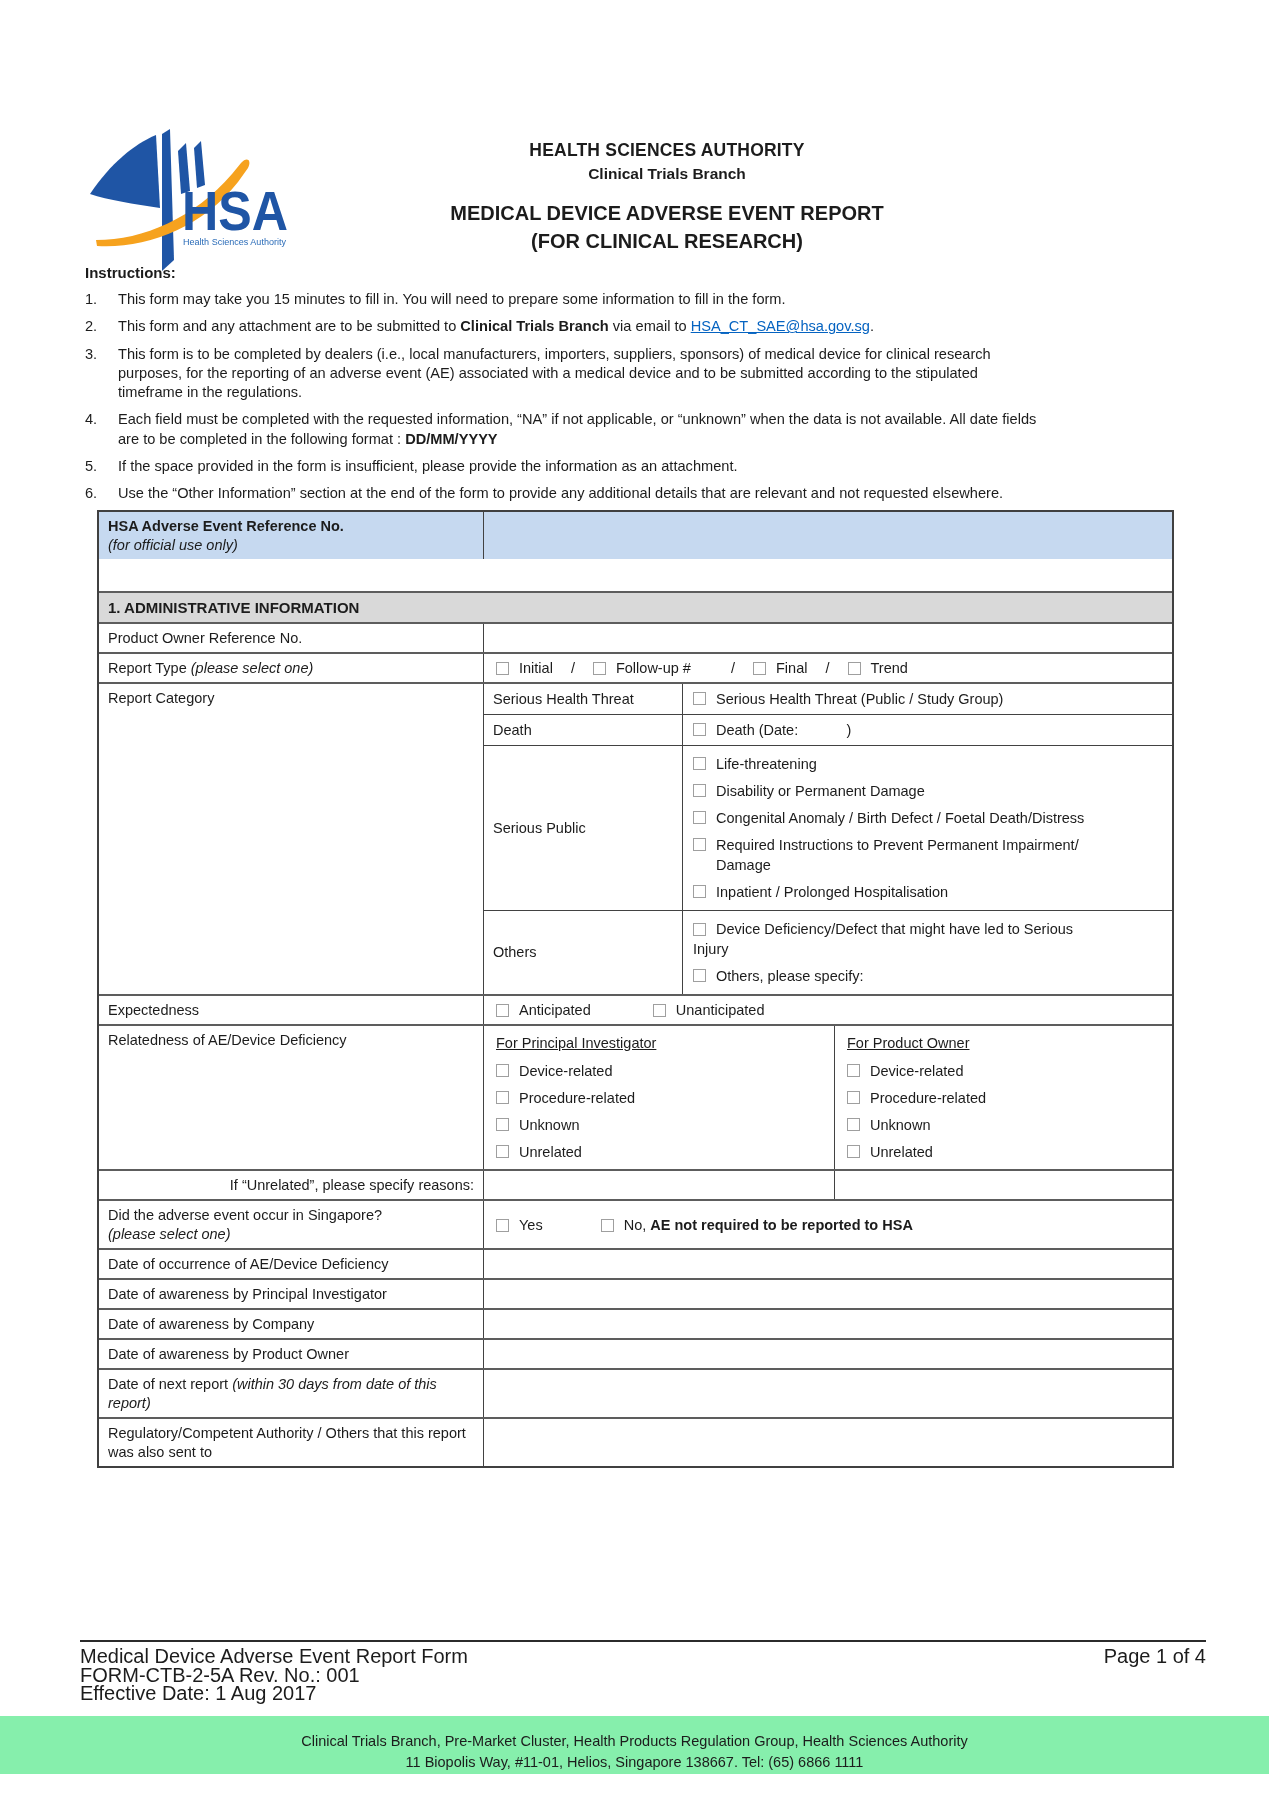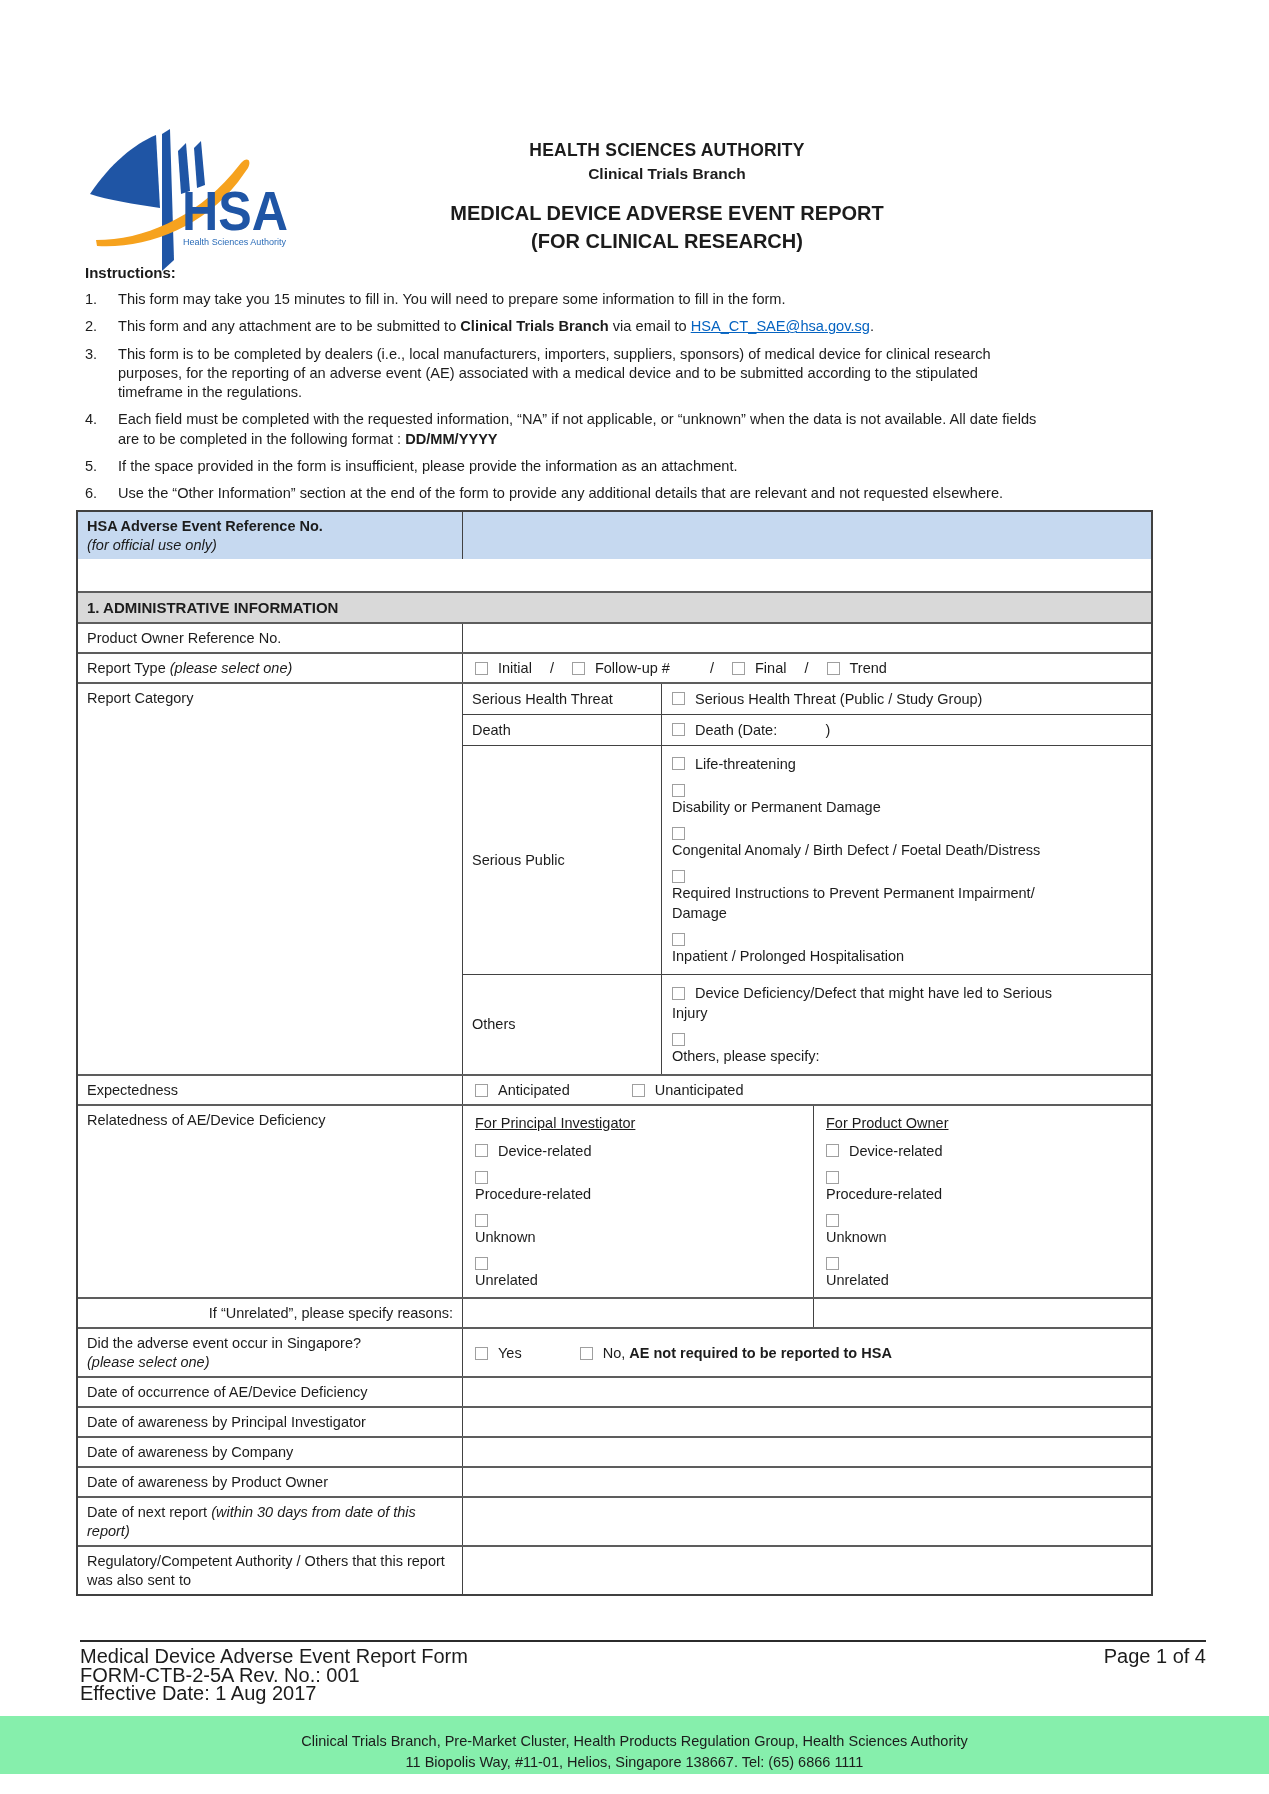--- a/index.html
+++ b/index.html
@@ -22,21 +22,21 @@
   
   .instructions { position:absolute; left:85px; top:264px; width:958px; font-size:14.6px; }
   .ins-heading { font-weight:bold; font-size:15px; margin-bottom:9px; }
   .ins-item { display:flex; margin-top:8px; line-height:19.3px; }
   .ins-num { width:33px; flex:none; }
   .ins-txt { flex:1; }
   .email-link { color:#0563c1; text-decoration:underline; cursor:pointer; }
 
   
   .form-table {
-    position:absolute; left:76px; top:510px; width:1077px;
+    position:absolute; left:97px; top:510px; width:1077px;
     border:2px solid #404040; font-size:14.5px; background:#fff;
   }
   .r { display:flex; border-top:1px solid #424242; }
   .r:first-child { border-top:none; }
   .r.major { border-top:2px solid #5d5d5d; }
   .c1 { width:385px; flex:none; border-right:1px solid #424242; padding:5px 9px 4px 9px; line-height:19px; }
   .cval { flex:1; padding:5px 12px 4px 12px; line-height:19px; }
   .row-ref { background:#c6d9f0; min-height:46px; }
   .row-section { background:#d9d9d9; min-height:30px;margin-top:32px; }
   .section-label { width:100%; padding:6px 9px; font-size:15px; }
@@ -53,21 +53,21 @@
   .cb {
     display:inline-block; width:13px; height:13px; flex:none;
     border:1px solid #9f9f9f; background:#fff; margin-right:10px; vertical-align:-2px;
   }
   .opt { display:flex; align-items:flex-start; line-height:20px; }
   .opt + .opt { margin-top:6px; }
   .opt .cb { margin-top:3px; }
   .opt-label { white-space:pre-wrap; }
   .opt-block { display:block; line-height:20px; }
   .opt-block + .opt, .opt + .opt-block { margin-top:6px; }
-  .gap26 .opt + .opt, .gap26 .opt-block + .opt { margin-top:7px;flex-direction:column; }
+  .gap26 .opt + .opt, .gap26 .opt-block + .opt { margin-top:7px; }
   .opt-inline { white-space:nowrap; }
   .sep { margin:0 14px; }
   .sep-wide { margin:0 14px 0 36px; }
 
   .rel-mid { width:351px; flex:none; border-right:1px solid #424242; padding:7px 12px; }
   .rel-right { flex:1; padding:7px 12px; }
   .rel-header { margin-bottom:8px; line-height:20px; }
   .right-align { text-align:right; }
   .gap-yes { margin-right:58px; }
   .sing-opts { display:flex; align-items:center; }

